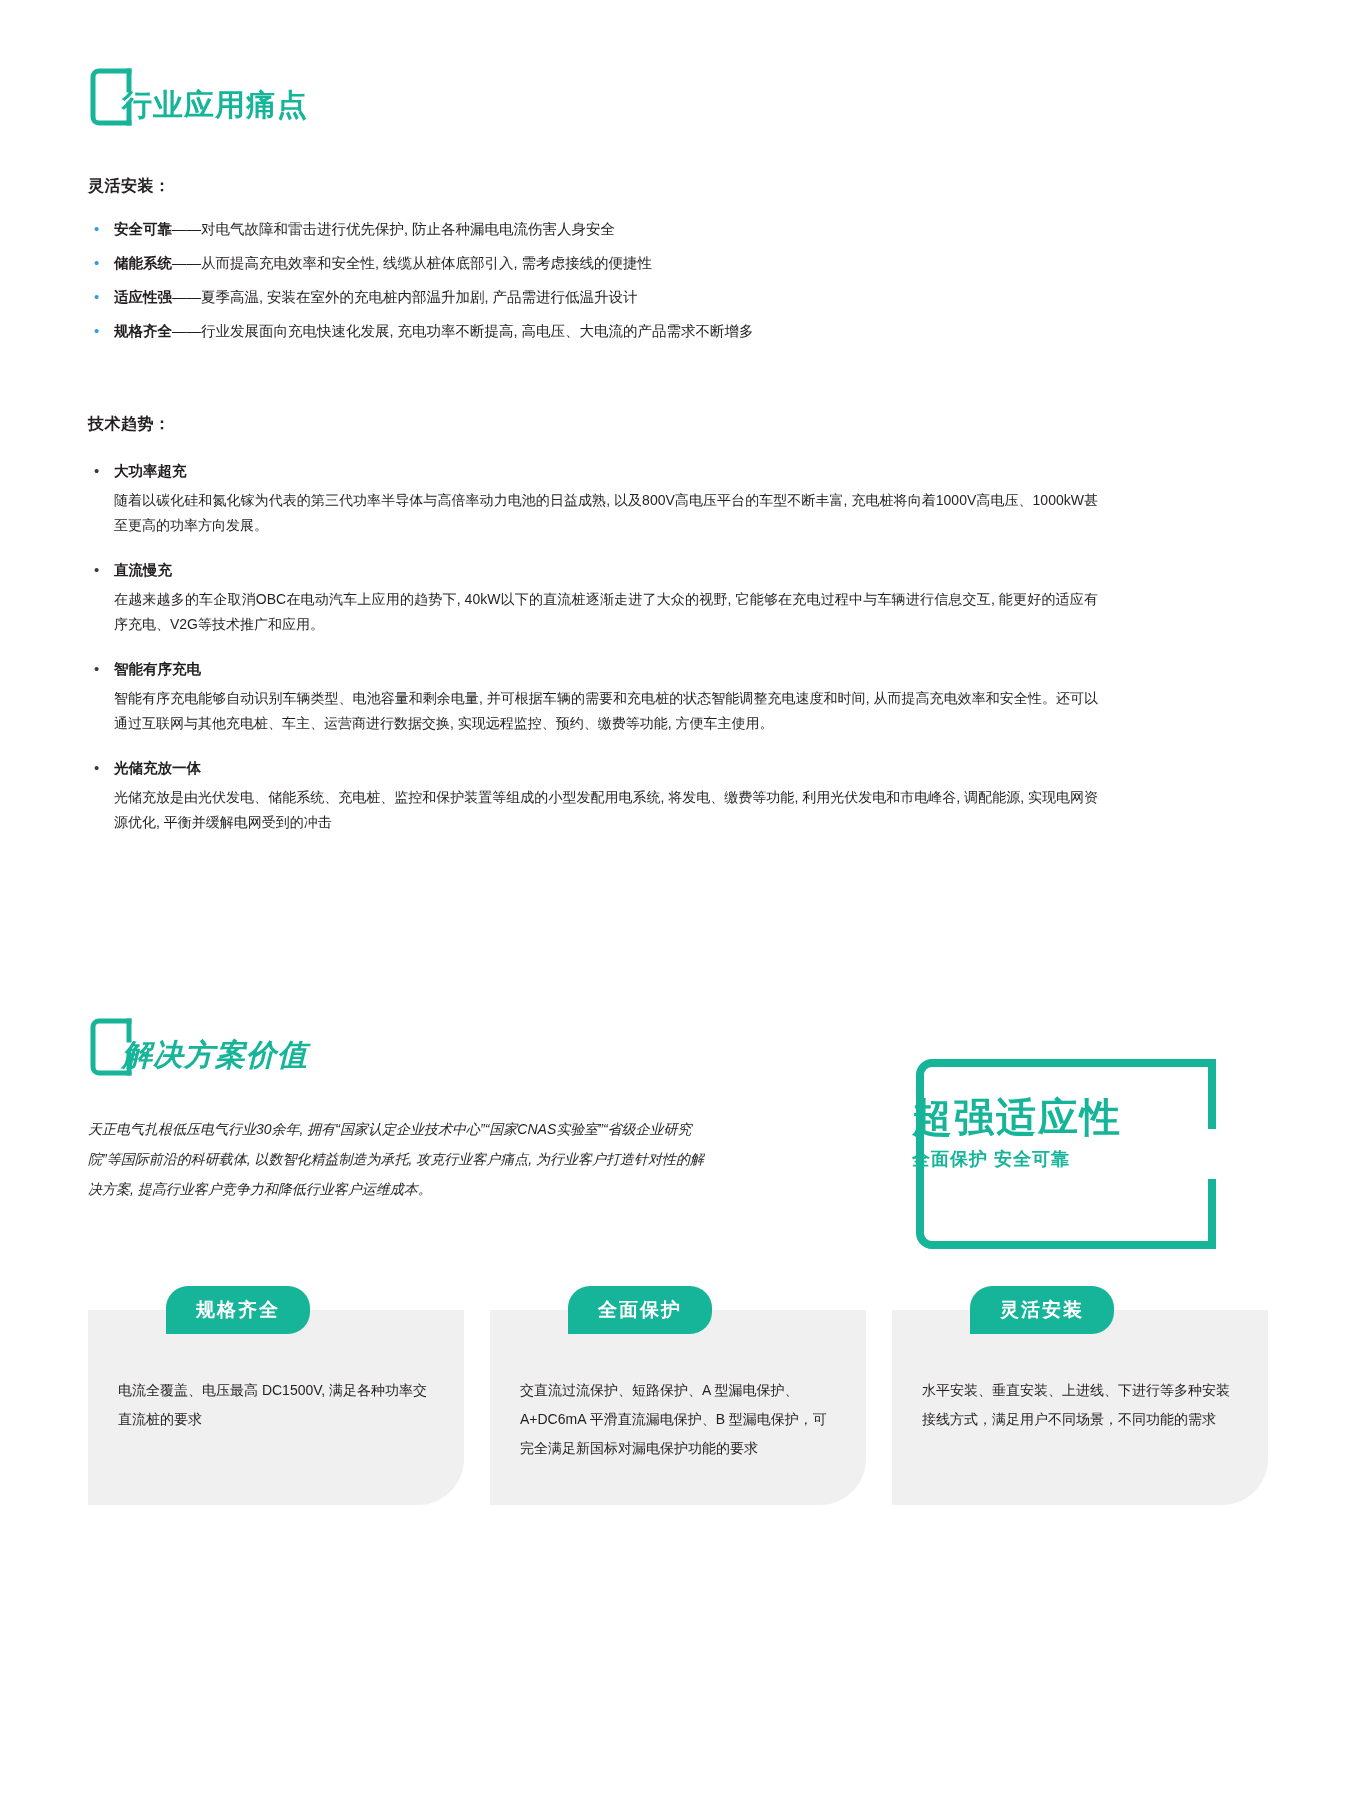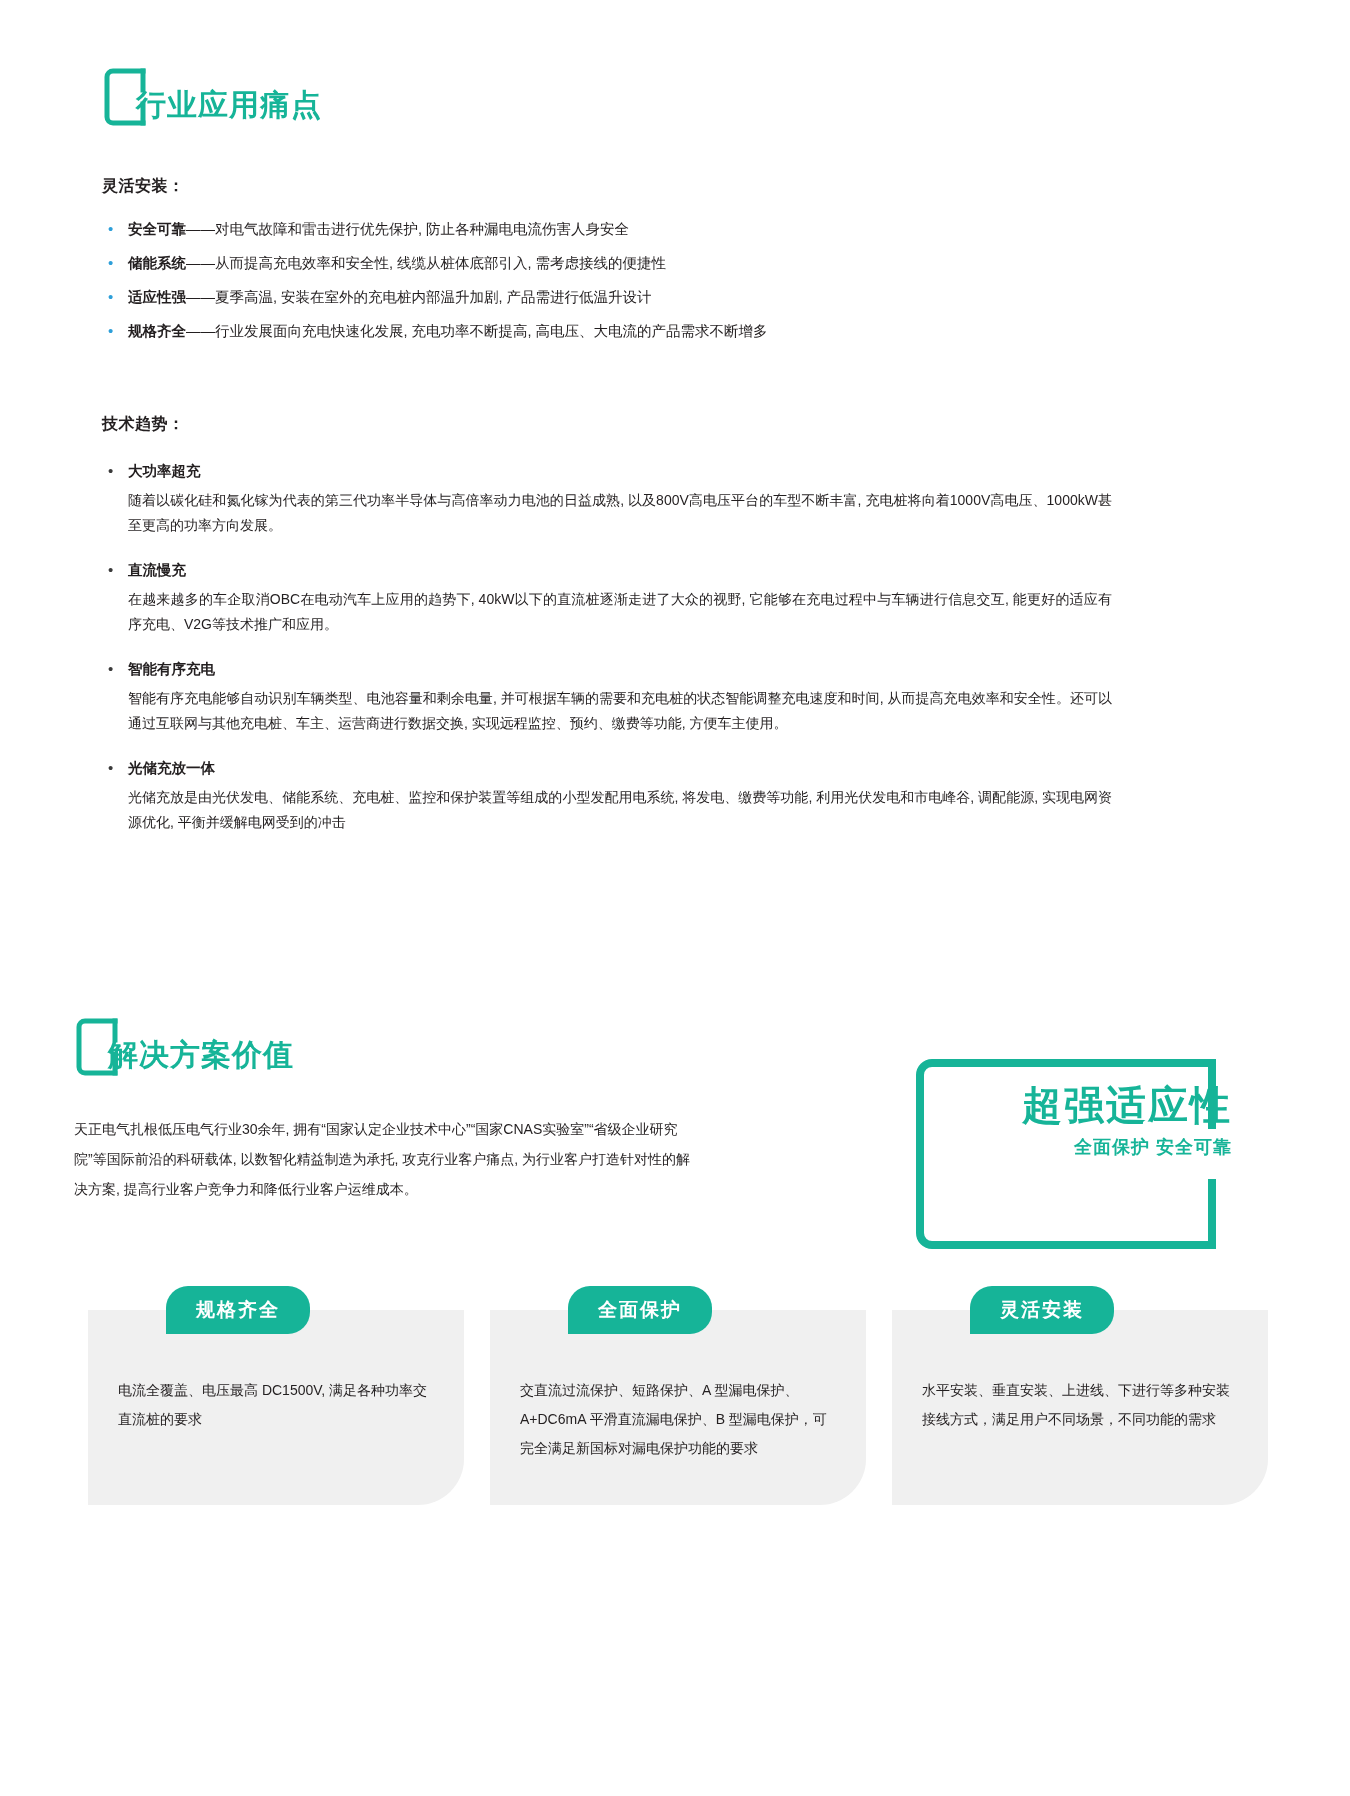--- a/index.html
+++ b/index.html
@@ -116,23 +116,23 @@
     position: absolute;
     right: 118px;
     top: 1055px;
     width: 320px;
     height: 200px;
   }
   .badge-frame { position: absolute; inset: 0; }
   .badge-inner {
     position: absolute;
     left: 0;
-    top: 28px;
+    top: 40px;
     width: 320px;
-    text-align: right;
+    text-align: left;
   }
   .badge-main {
     font-size: 40px;
     font-weight: bold;
     color: #16b498;
     letter-spacing: 2px;
     line-height: 1.1;
   }
   .badge-sub {
     font-size: 18px;
@@ -176,21 +176,21 @@
     font-size: 14px;
     line-height: 29px;
     color: #231f20;
   }
 </style>
 </head>
 <body>
 
 <div class="page">
 
-  <div style="position:absolute; left:102px; top:50px; width:1180px;">
+  <div style="position:absolute; left:88px; top:50px; width:1180px;">
 
     <div class="section-head">
       <span class="bracket">
         <svg width="46" height="62" viewBox="0 0 46 62">
           <path d="M41 5 H11 A6 6 0 0 0 5 11 V51 A6 6 0 0 0 11 57 H41" fill="none" stroke="#16b498" stroke-width="5" stroke-linecap="square"></path>
           <path d="M41 5 V24" fill="none" stroke="#16b498" stroke-width="5" stroke-linecap="square"></path>
           <path d="M41 57 V38" fill="none" stroke="#16b498" stroke-width="5" stroke-linecap="square"></path>
         </svg>
       </span>
       <span class="section-title">行业应用痛点</span>
@@ -257,21 +257,21 @@
         <div style="display:flex; align-items:flex-start;">
           <span class="dot dot-dark">•</span>
           <span class="trend-title">光储充放一体</span>
         </div>
         <div class="trend-body">光储充放是由光伏发电、储能系统、充电桩、监控和保护装置等组成的小型发配用电系统, 将发电、缴费等功能, 利用光伏发电和市电峰谷, 调配能源, 实现电网资源优化, 平衡并缓解电网受到的冲击</div>
       </div>
 
     </div>
   </div>
 
-  <div style="position:absolute; left:74px; top:1000px; width:1180px;">
+  <div style="position:absolute; left:88px; top:1000px; width:1180px;font-style:italic;">
 
     <div class="section-head">
       <span class="bracket">
         <svg width="46" height="62" viewBox="0 0 46 62">
           <path d="M41 5 H11 A6 6 0 0 0 5 11 V51 A6 6 0 0 0 11 57 H41" fill="none" stroke="#16b498" stroke-width="5" stroke-linecap="square"></path>
           <path d="M41 5 V24" fill="none" stroke="#16b498" stroke-width="5" stroke-linecap="square"></path>
           <path d="M41 57 V38" fill="none" stroke="#16b498" stroke-width="5" stroke-linecap="square"></path>
         </svg>
       </span>
       <span class="section-title">解决方案价值</span>

